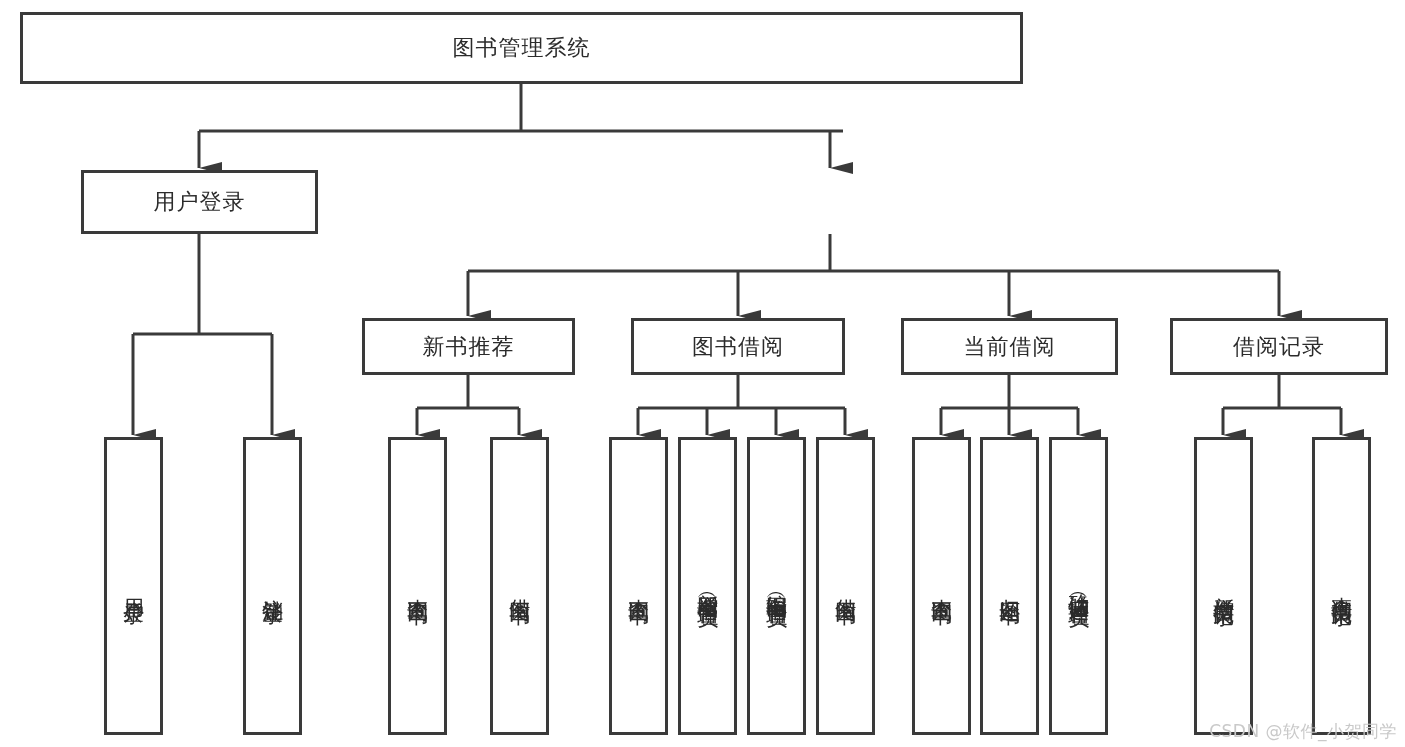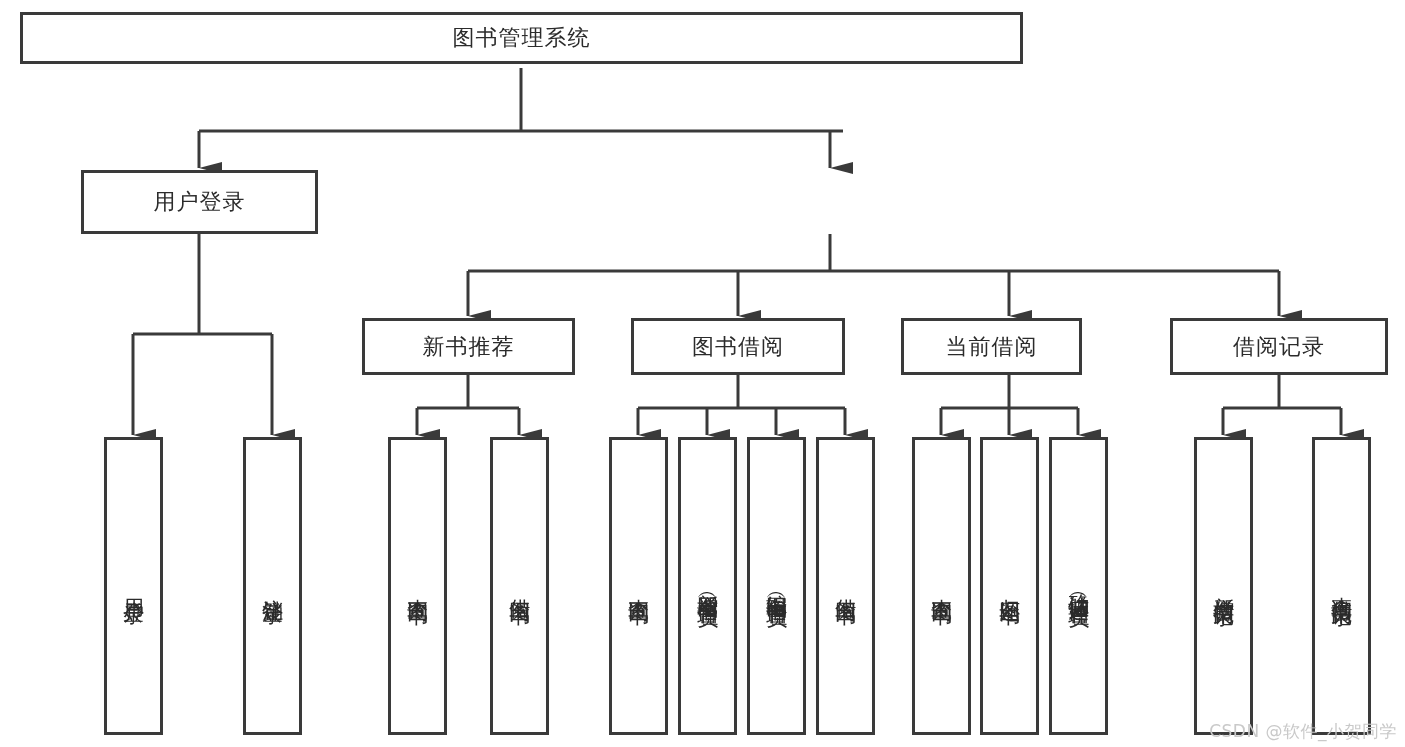--- a/index.html
+++ b/index.html
@@ -112,35 +112,35 @@
       <path d="M1009,408 L1009,435" marker-end="url(#arw)"></path>
       <path d="M1078,408 L1078,435" marker-end="url(#arw)"></path>
 
       <path d="M1279,375 L1279,408"></path>
       <path d="M1223,408 L1341,408"></path>
       <path d="M1223,408 L1223,435" marker-end="url(#arw)"></path>
       <path d="M1341,408 L1341,435" marker-end="url(#arw)"></path>
     </g>
   </svg>
 
-  <div class="node horiz" style="left:20px; top:12px; width:1003px; height:52px;">
+  <div class="node horiz" style="left:20px; top:12px; width:1003px; height:72px;">
     <span class="txt">图书管理系统</span>
   </div>
 
   <div class="node horiz" style="left:81px; top:170px; width:237px; height:64px;">
     <span class="txt">用户登录</span>
   </div>
 
   <div class="node horiz" style="left:631px; top:318px; width:214px; height:57px;">
     <span class="txt">图书借阅</span>
   </div>
   <div class="node horiz" style="left:362px; top:318px; width:213px; height:57px;">
     <span class="txt">新书推荐</span>
   </div>
-  <div class="node horiz" style="left:901px; top:318px; width:181px; height:57px;">
+  <div class="node horiz" style="left:901px; top:318px; width:217px; height:57px;">
     <span class="txt">当前借阅</span>
   </div>
   <div class="node horiz" style="left:1170px; top:318px; width:218px; height:57px;align-items:center;">
     <span class="txt">借阅记录</span>
   </div>
 
   <div class="node vert" style="left:104px; top:437px; width:59px; height:298px;">
     <span class="txt">用户登录</span>
   </div>
   <div class="node vert" style="left:243px; top:437px; width:59px; height:298px;">

